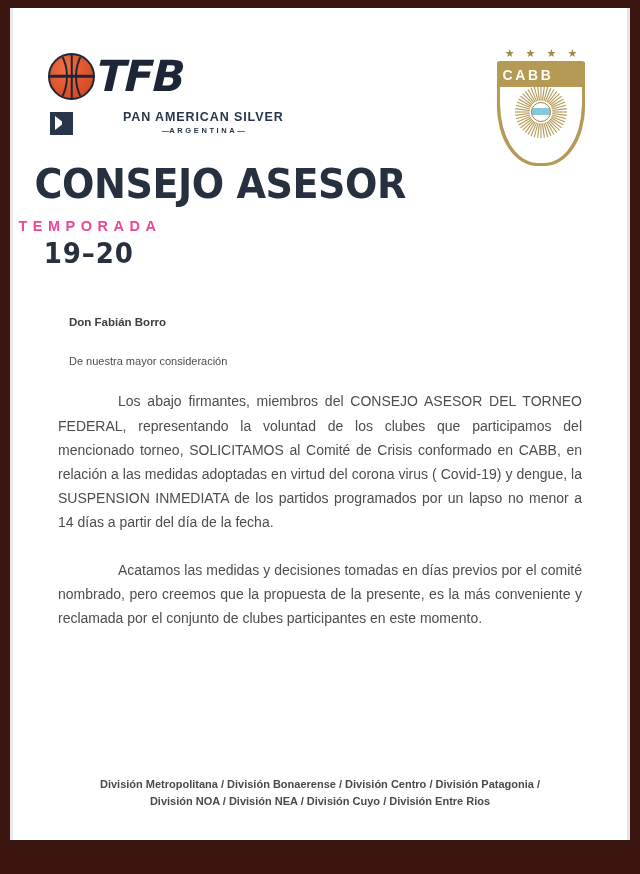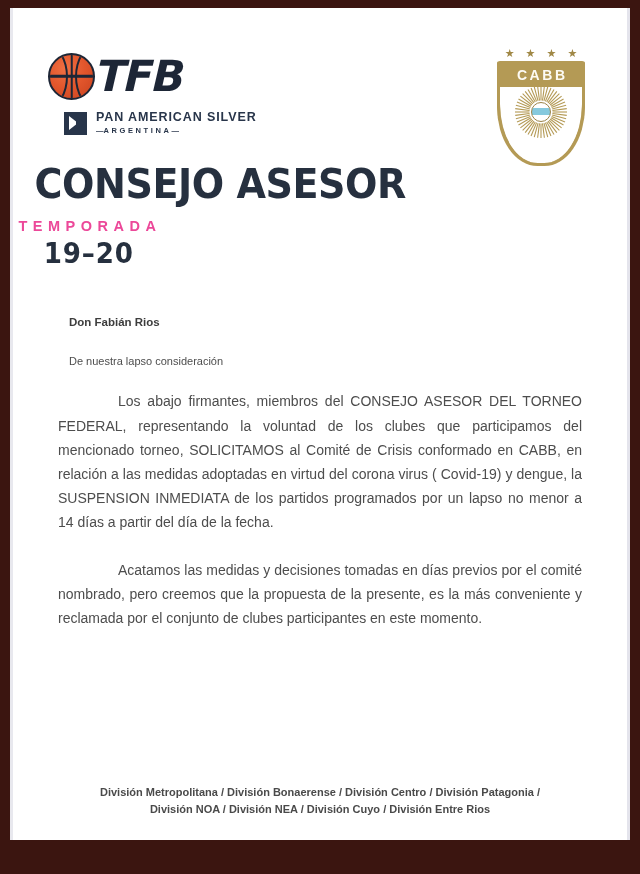--- a/index.html
+++ b/index.html
@@ -102,21 +102,22 @@
     margin-left: 2px;
     line-height: 1;
     font-style: italic;
     transform: skewX(-2deg);
   }
 
   .pas-row {
     display: flex;
     align-items: center;
     margin-top: 9px;
-    margin-left: 16px;
+    margin-left: 2px;
+    gap: 41px;
   }
   .pas-mark {
     width: 23px;
     height: 23px;
     background: #28354a;
     position: relative;
     flex: 0 0 auto;
     overflow: hidden;
   }
   .pas-mark::before {
@@ -143,20 +144,21 @@
     font-weight: bold;
     letter-spacing: 0.9px;
     color: #28354a;
     line-height: 1.05;
   }
   .pas-sub {
     font-size: 7.5px;
     font-weight: bold;
     letter-spacing: 2.6px;
     color: #28354a;
+    text-align: center;
     margin-top: 2px;
     white-space: nowrap;
   }
   .pas-sub .dash { letter-spacing: 0; }
 
   
   .cabb {
     position: absolute;
     right: 38px;
     top: 40px;
@@ -195,21 +197,21 @@
   .shield-band {
     position: absolute;
     left: 0; right: 0; top: 0;
     height: 23px;
     background: #b49a55;
     color: #fdfbf4;
     font-size: 14px;
     font-weight: bold;
     letter-spacing: 2.6px;
     line-height: 23px;
-    text-align: center;
+    text-align: left;
     text-indent: 2.6px;
   }
   .sun {
     position: absolute;
     left: 50%;
     top: 48px;
     width: 56px;
     height: 56px;
     transform: translate(-50%, -50%);
   }
@@ -282,21 +284,21 @@
     text-align: justify;
     text-indent: 60px;
     margin: 22px 0 0 0;
   }
   p.para.tight { margin-top: 24px; }
 
   
   .footer {
     position: absolute;
     left: 0; right: 0;
-    bottom: 22px;
+    bottom: 30px;
     text-align: center;
     font-size: 11px;
     font-weight: bold;
     color: #4a4a4a;
     line-height: 1.55;
     padding: 0 30px;
   }
 </style>
 </head>
 <body>
@@ -392,23 +394,23 @@
     </div>
 
     <div class="title-wrap">
       <div class="title-main">CONSEJO ASESOR</div>
       <div class="title-season">TEMPORADA</div>
       <div class="title-years">19–20</div>
     </div>
 
     <div class="body-area">
       <div class="addressee">
-        <div>Don Fabián Rios</div>
+        <div>Don Fabián Borro</div>
       </div>
-      <div class="salutation">De nuestra lapso consideración</div>
+      <div class="salutation">De nuestra mayor consideración</div>
 
       <p class="para">Los abajo firmantes, miembros del CONSEJO ASESOR DEL TORNEO FEDERAL, representando la voluntad de los clubes que participamos del mencionado torneo, SOLICITAMOS al Comité  de Crisis conformado en CABB, en relación a las medidas adoptadas en virtud del corona virus ( Covid-19) y dengue, la SUSPENSION INMEDIATA de los partidos programados por un lapso no menor a 14 días a partir del día de la fecha.</p>
       <p class="para tight">Acatamos las medidas y decisiones tomadas en días previos por el comité nombrado, pero creemos que la propuesta de la presente, es la más conveniente y reclamada por el conjunto de clubes participantes en este momento.</p>
     </div>
 
     <div class="footer">
       <div>División Metropolitana  /  División Bonaerense / División Centro /  División Patagonia /</div>
       <div>División NOA  /  División NEA  /  División Cuyo  /  División Entre Rios</div>
     </div>
 

